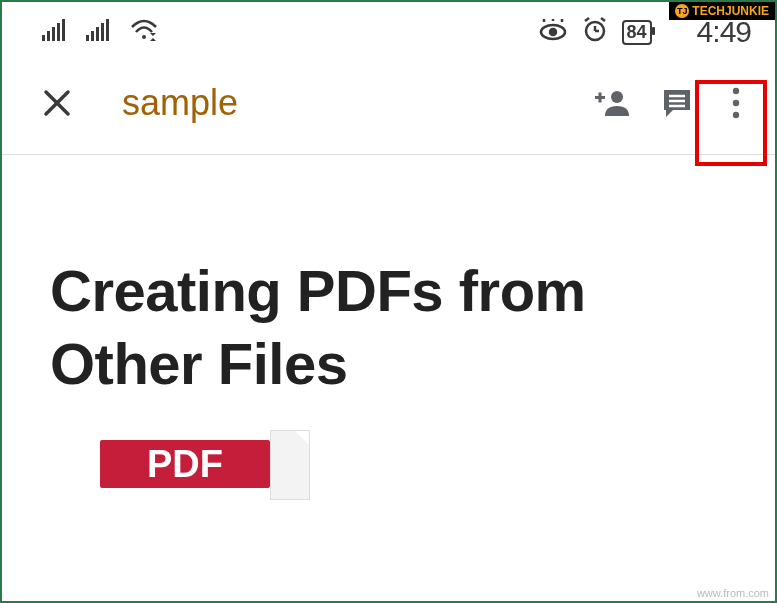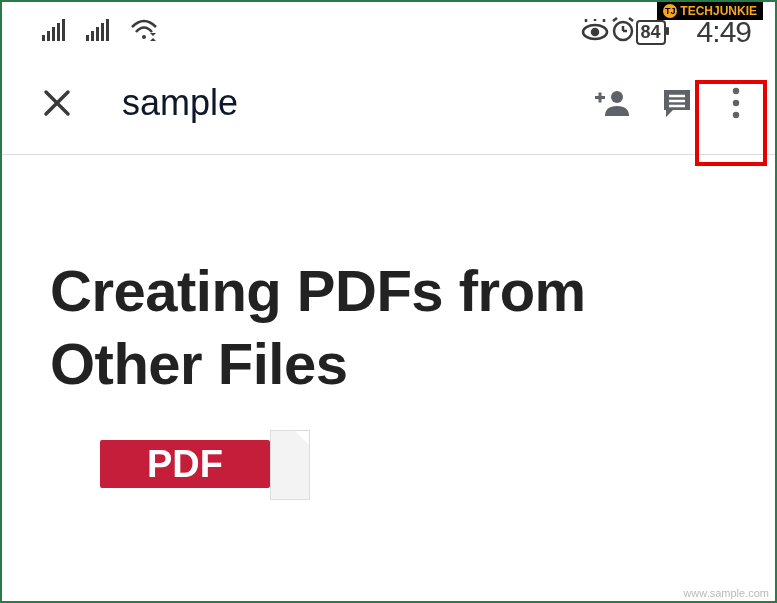--- a/index.html
+++ b/index.html
@@ -8,21 +8,21 @@
     height: 603px;
     background: #fff;
     font-family: Arial, Helvetica, sans-serif;
     position: relative;
     border: 2px solid #2a7a4a;
     overflow: hidden;
   }
   
   .watermark {
     position: absolute;
-    top: 0; right: 12px;
+    top: 0; right: 0;
     background: #000;
     color: #f5a623;
     font-size: 12px;
     font-weight: bold;
     padding: 2px 6px;
     display: flex;
     align-items: center;
     gap: 3px;
     z-index: 100;
   }
@@ -33,21 +33,21 @@
   }
   
   .statusbar {
     display: flex;
     align-items: center;
     justify-content: space-between;
     padding: 8px 24px 8px 40px;
     height: 60px;
   }
   .status-left { display:flex; gap: 18px; align-items:flex-end; }
-  .status-right { display:flex; align-items:center; }
+  .status-right { display:flex; gap: 14px; align-items:center; }
   .time { font-size: 30px; color:#3a3a3a; font-weight: 400; letter-spacing: -1px; margin-left: 31px;}
   .battery {
     border: 2px solid #3a3a3a;
     border-radius: 4px;
     padding: 0 3px;
     font-size: 18px;
     font-weight: bold;
     color:#3a3a3a;
     display:flex; align-items:center;
     position: relative;
@@ -60,21 +60,21 @@
   .appbar {
     display:flex;
     align-items:center;
     padding: 20px 26px 30px 40px;
     gap: 50px;
     border-bottom: 1px solid #ddd;
     position: relative;
   }
   .appbar .title {
     font-size: 36px;
-    color: #0f172a;
+    color: #a16207;
     flex: 1;
     font-weight: 400;
   }
   .appbar-actions { display:flex; gap: 30px; align-items:center; }
   .icon-btn { display:flex; align-items:center; justify-content:center; cursor:pointer; color:#5f6368;}
   .highlight-box {
     position:absolute;
     border: 4px solid #e60000;
     width: 72px; height: 86px;
     top: 78px; right: 8px;
@@ -250,13 +250,13 @@
 <div class="content">
   <h1 class="doc-heading">Creating PDFs from Other Files</h1>
   <div style="position:relative; display:inline-block;">
     <div class="pdf-chip">
       <span>PDF</span>
       <div class="pdf-page"></div>
     </div>
   </div>
 </div>
 
-<div class="source">www.sample.com</div>
+<div class="source">www.from.com</div>
 
 </body></html>

